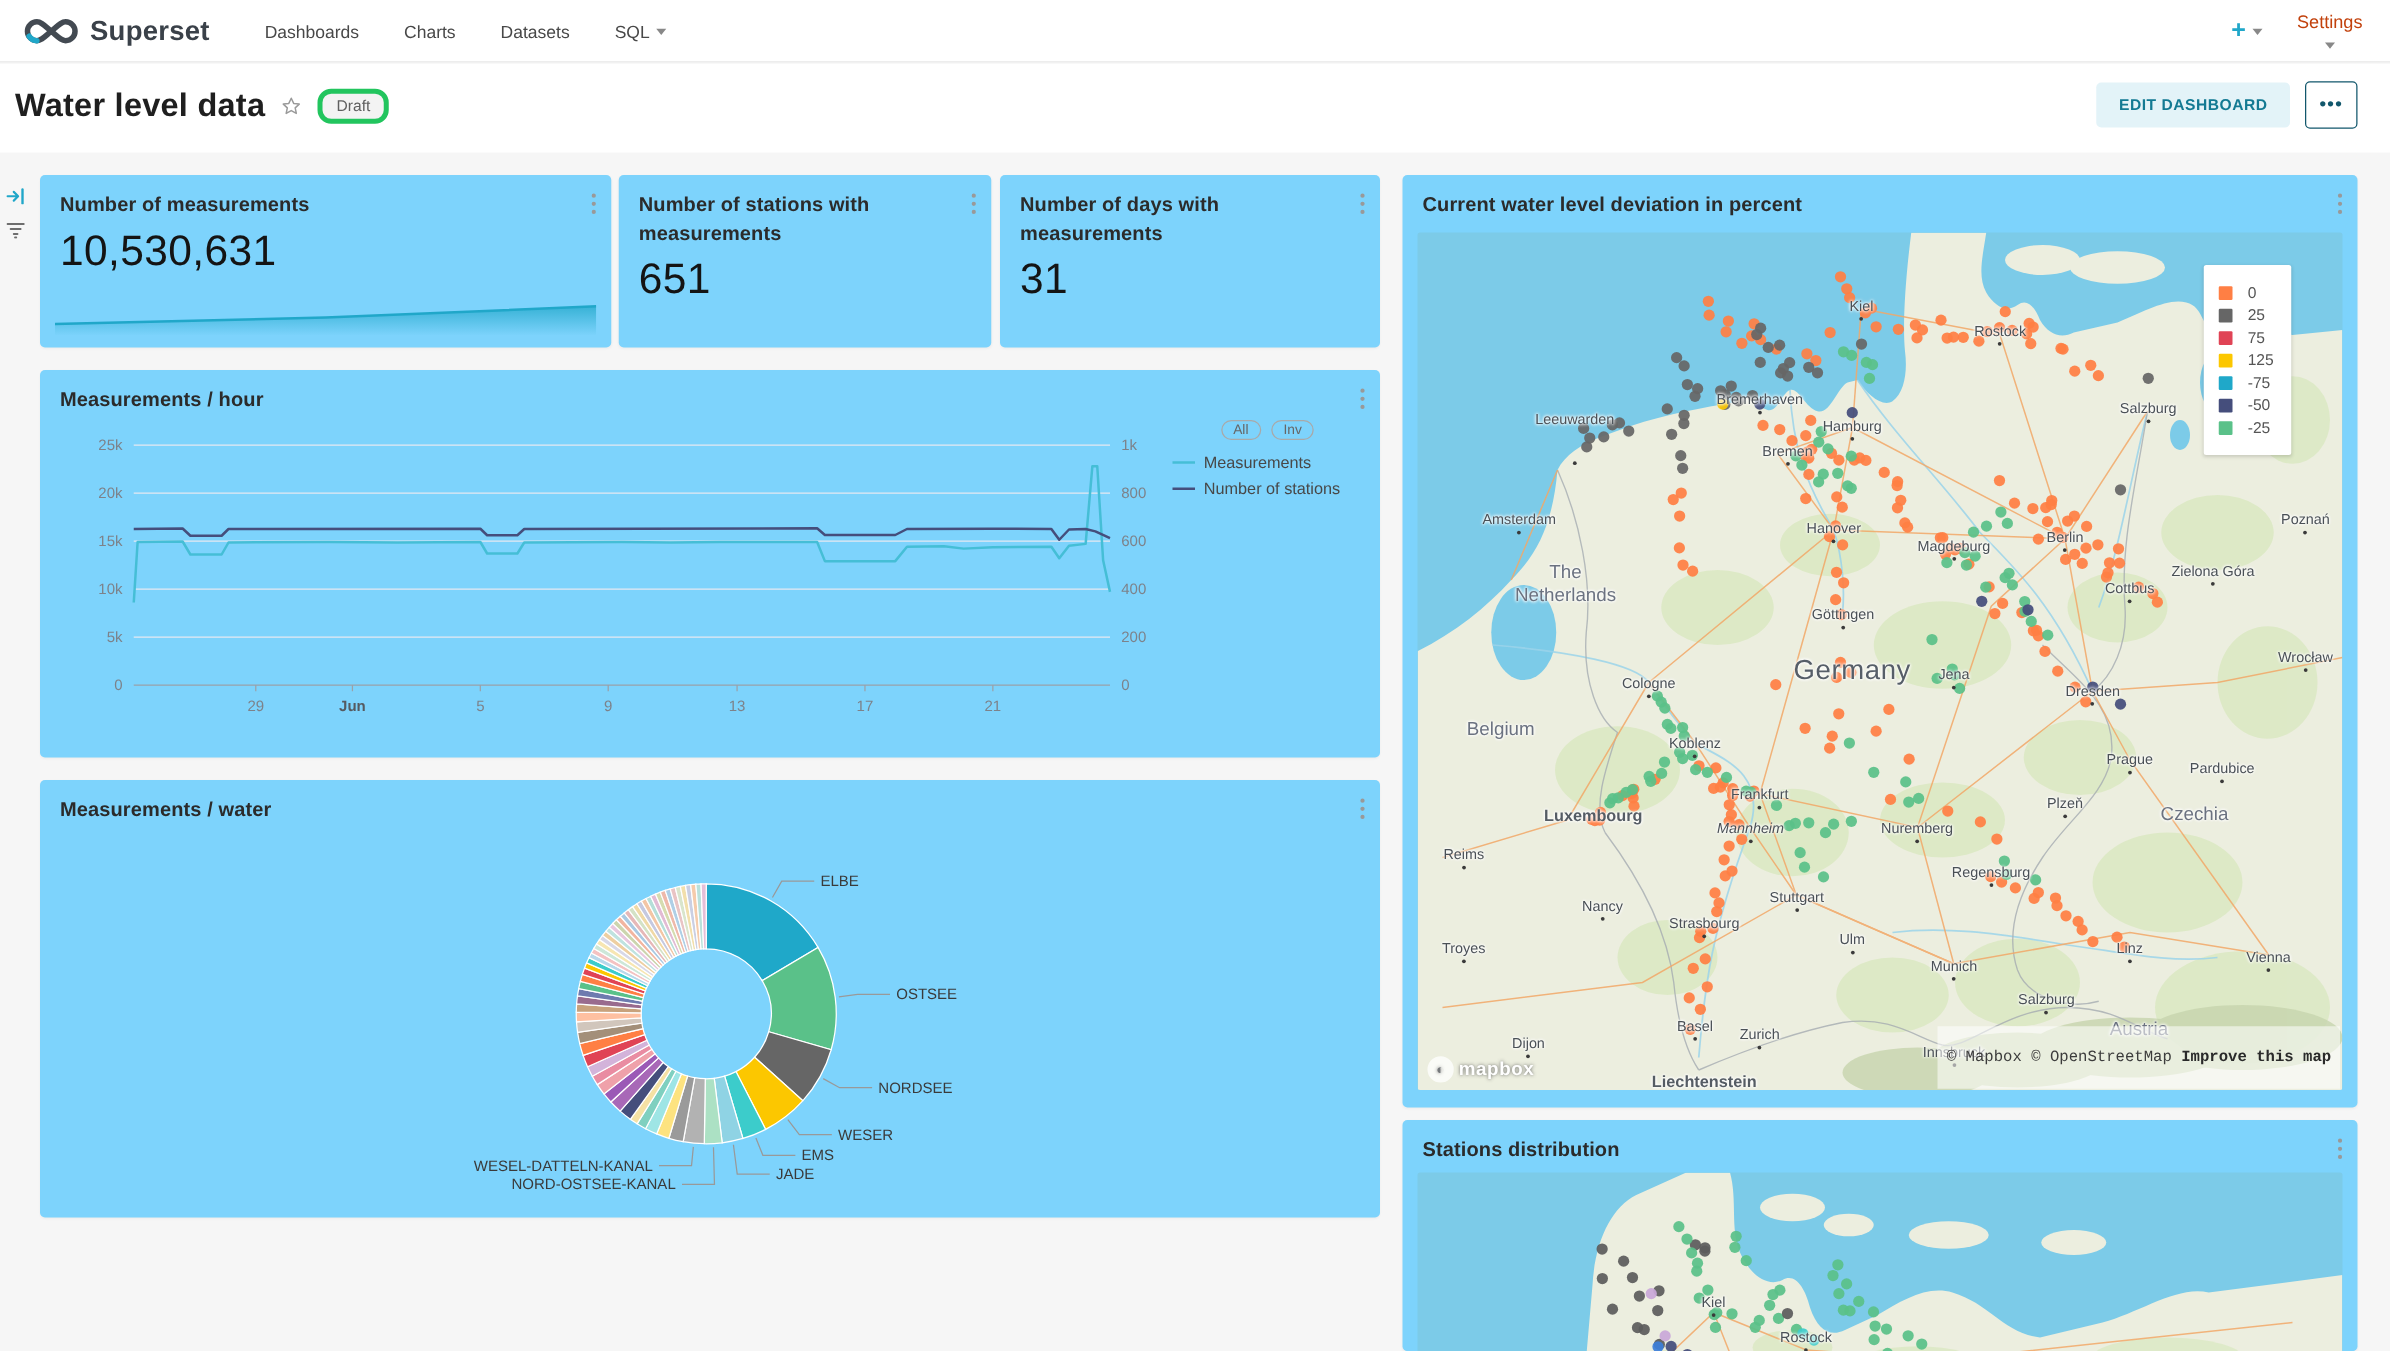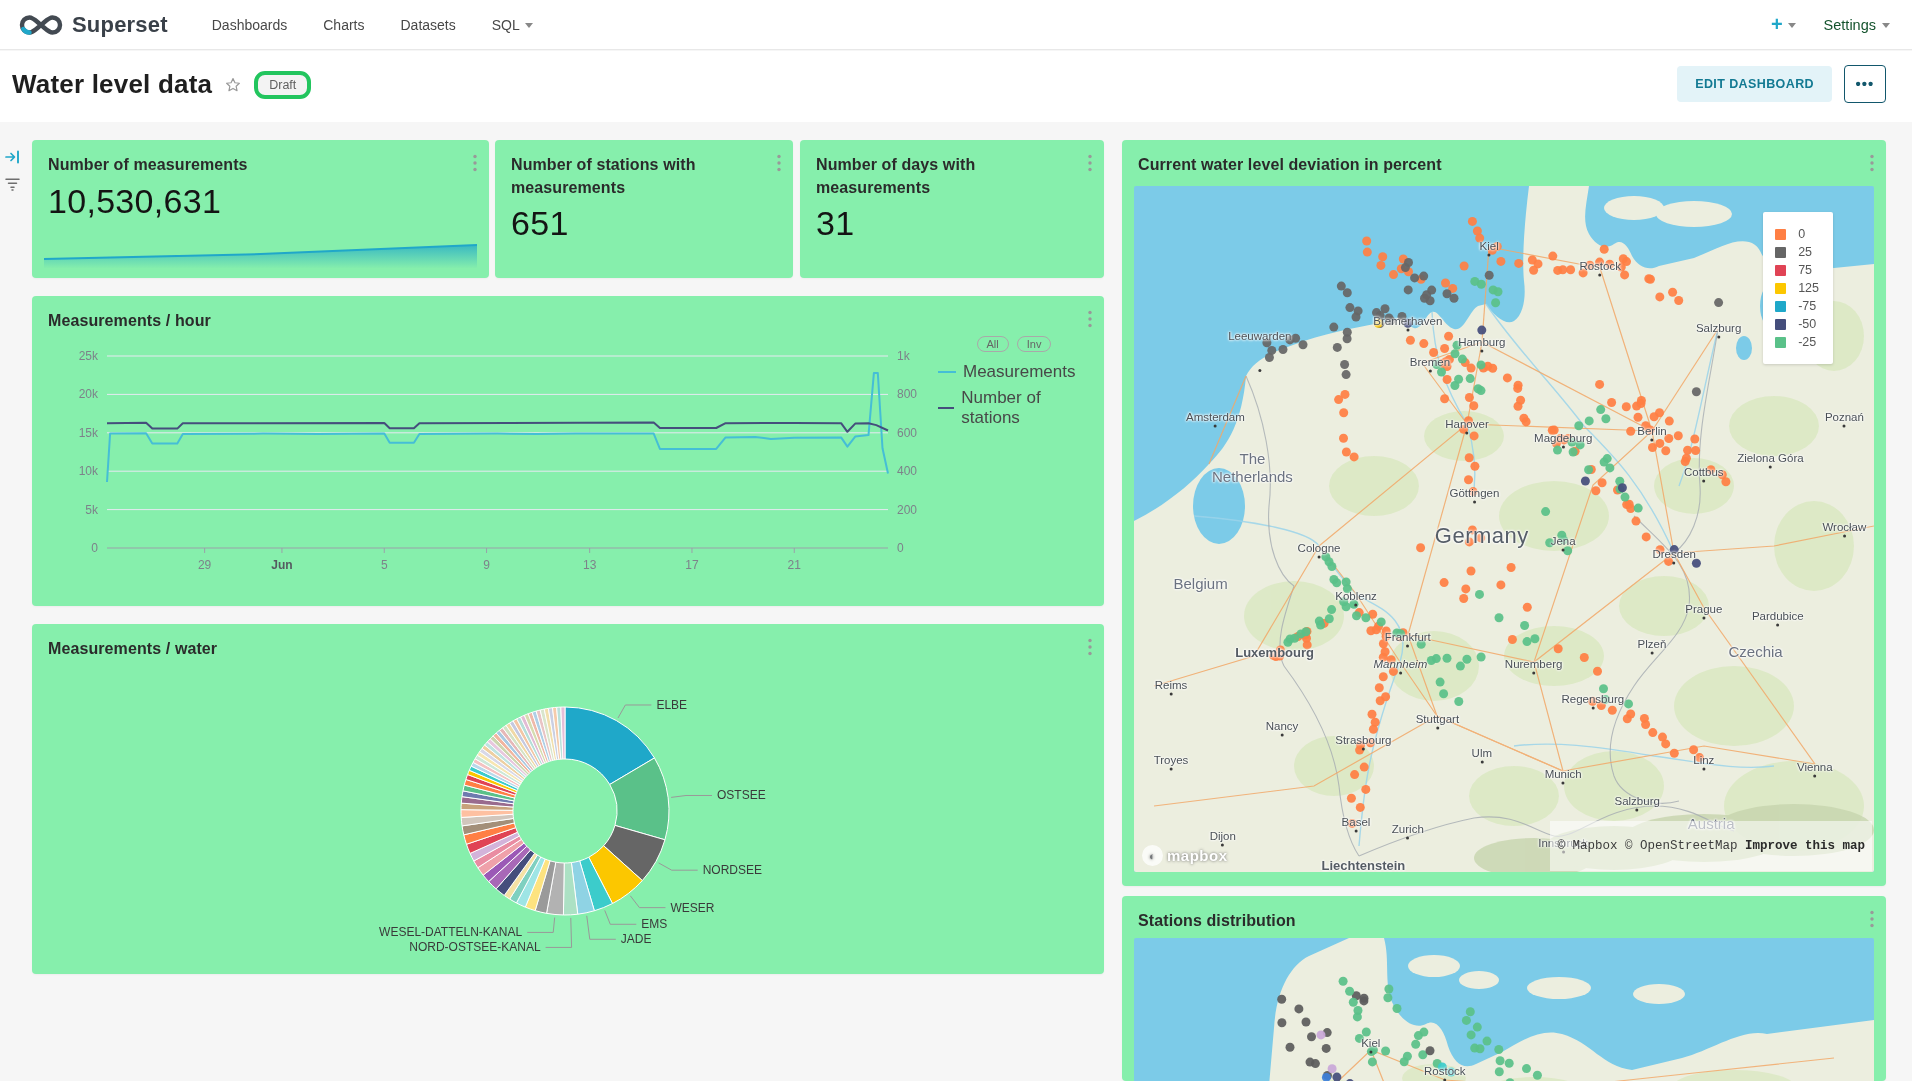--- a/index.html
+++ b/index.html
@@ -10,41 +10,41 @@
   .nav { position:absolute; left:0; top:0; width:1912px; height:50px; background:#fff;
     border-bottom:1px solid #E8E8E8; display:flex; align-items:center; z-index:30; }
   .brand { display:flex; align-items:center; gap:8px; margin-left:18px; cursor:pointer; }
   .brand-name { font-size:22px; font-weight:bold; color:#3A4149; letter-spacing:.2px; }
   .nav-items { display:flex; align-items:center; margin-left:30px; gap:8px; }
   .nav-item { font-size:14px; color:#484848; padding:8px 14px; cursor:pointer; display:flex; align-items:center; gap:5px;}
   .caret { width:0;height:0;border-left:4px solid transparent;border-right:4px solid transparent;
     border-top:5px solid #888; display:inline-block; margin-top:2px;}
   .nav-right { margin-left:auto; display:flex; align-items:center; gap:28px; margin-right:22px; }
   .nav-plus { color:#20A7C9; font-size:20px; font-weight:bold; display:flex; align-items:center; gap:5px; cursor:pointer;}
-  .nav-settings { font-size:14.5px; color:#14532d; display:flex; align-items:center; gap:6px; cursor:pointer;}
+  .nav-settings { font-size:14.5px; color:#c2410c; display:flex; align-items:center; gap:6px; cursor:pointer;flex-direction:column;}
 
   
   .subheader { position:absolute; left:0; top:51px; width:1912px; height:71px; background:#fff; }
   .dash-title-row { position:absolute; left:12px; top:18px; display:flex; align-items:center; gap:12px; }
   .dash-title { font-size:26px; font-weight:bold; color:#1F1F1F; letter-spacing:.2px; }
   .draft-badge { font-size:12.5px; color:#5F5F5F; background:#F3F3F3; border:4px solid #22c55e;
     border-radius:11px; padding:3px 11px; }
   .hdr-actions { position:absolute; right:26px; top:14px; display:flex; gap:12px; align-items:center;}
   .edit-btn { background:#E3F3F8; color:#137A93; border:none; font-weight:bold; font-size:12.5px;
     letter-spacing:.4px; padding:11px 18px; border-radius:4px; cursor:pointer;
     font-family:"Liberation Sans",sans-serif;}
   .more-btn { width:42px; height:38px; background:#fff; border:1px solid #12576C; border-radius:4px;
     color:#12576C; font-weight:bold; font-size:15px; letter-spacing:1px; cursor:pointer; line-height:10px;}
 
   
   .rail { position:absolute; left:0; top:122px; width:26px; height:959px; }
   .rail-ic { position:absolute; left:5px; cursor:pointer; }
 
   
-  .card { position:absolute; background:#86efac; border-radius:4px; box-shadow:0 1px 2px rgba(0,0,0,.04); }
+  .card { position:absolute; background:#7dd3fc; border-radius:4px; box-shadow:0 1px 2px rgba(0,0,0,.04); }
   .card-title { font-size:16px; font-weight:bold; color:#2B2B2B; letter-spacing:.1px; }
   .card-head { position:absolute; left:16px; top:13px; right:40px; line-height:1.45; }
   .kebab { position:absolute; top:14px; right:12px; cursor:pointer; }
 
   #kpi1 { left:32px; top:140px; width:457px; height:138px; }
   #kpi2 { left:495px; top:140px; width:298px; height:138px; }
   #kpi3 { left:800px; top:140px; width:304px; height:138px; }
   .kpi-value { position:absolute; left:16px; top:42px; font-size:34px; font-weight:500; color:#141414; letter-spacing:.3px;}
   #kpi2 .kpi-value, #kpi3 .kpi-value { top:64px; }
   .spark { position:absolute; left:12px; bottom:10px; }
@@ -57,21 +57,21 @@
   svg text { font-family:"Liberation Sans",sans-serif; }
   .axl { font-size:12px; fill:#7D828A; }
   .axlb { font-size:12px; fill:#555A60; font-weight:bold; }
 
   
   .lc-legend { position:absolute; right:14px; top:40px; width:152px; }
   .lc-pills { display:flex; gap:8px; justify-content:center; margin-bottom:10px; }
   .lc-pill { font-size:11px; color:#666; border:1px solid #A9A9A9; border-radius:10px; padding:1px 9px; cursor:pointer;}
   .lc-entry { display:flex; align-items:center; gap:7px; margin-top:6px; cursor:pointer;}
   .lc-chip { width:18px; height:0; border-top:2.5px solid; }
-  .lc-entry span { font-size:17px; color:#484848; }
+  .lc-entry span { font-size:13px; color:#484848; }
 
   
   .map-area { position:absolute; left:12px; right:12px; top:46px; bottom:14px; overflow:hidden;
     background:#7CCBE8; border-radius:2px; }
   #statCard .map-area { top:42px; bottom:-62px; }
   .map-label { position:absolute; transform:translate(-50%,-50%); white-space:nowrap; color:#4A5056;
     font-size:11.5px; text-shadow:0 0 3px #fff,0 0 3px #fff,0 0 2px #fff; pointer-events:none;
     display:flex; flex-direction:column; align-items:center; gap:2px;}
   .map-label .cdot { width:3px; height:3px; border-radius:50%; background:#3a3a3a; }
   .map-label.country { font-size:15px; color:#6B7280; white-space:normal; max-width:5.2em; text-align:center; line-height:1.15;}

